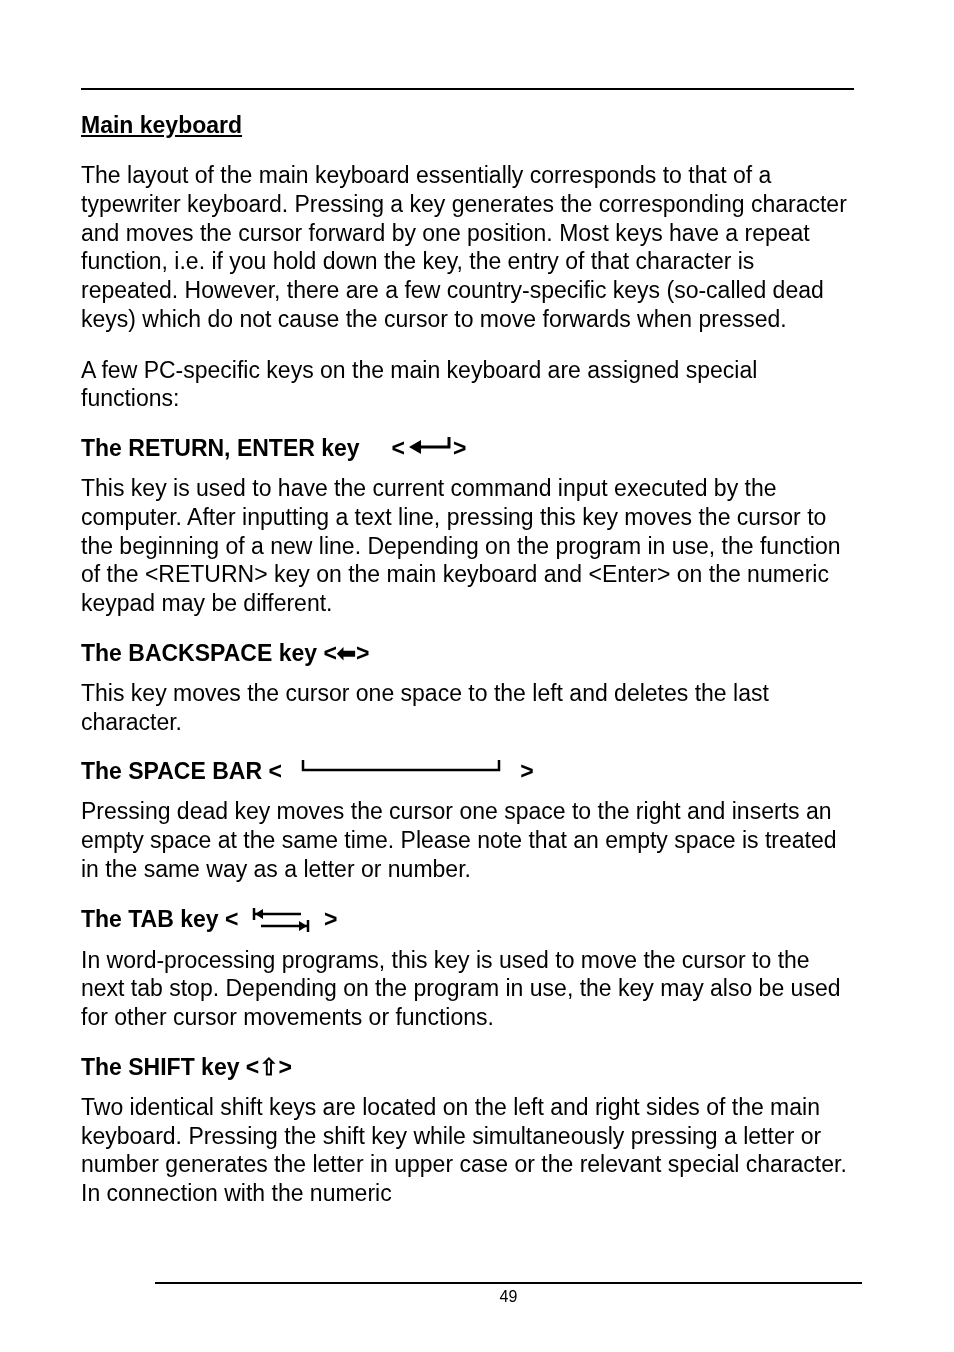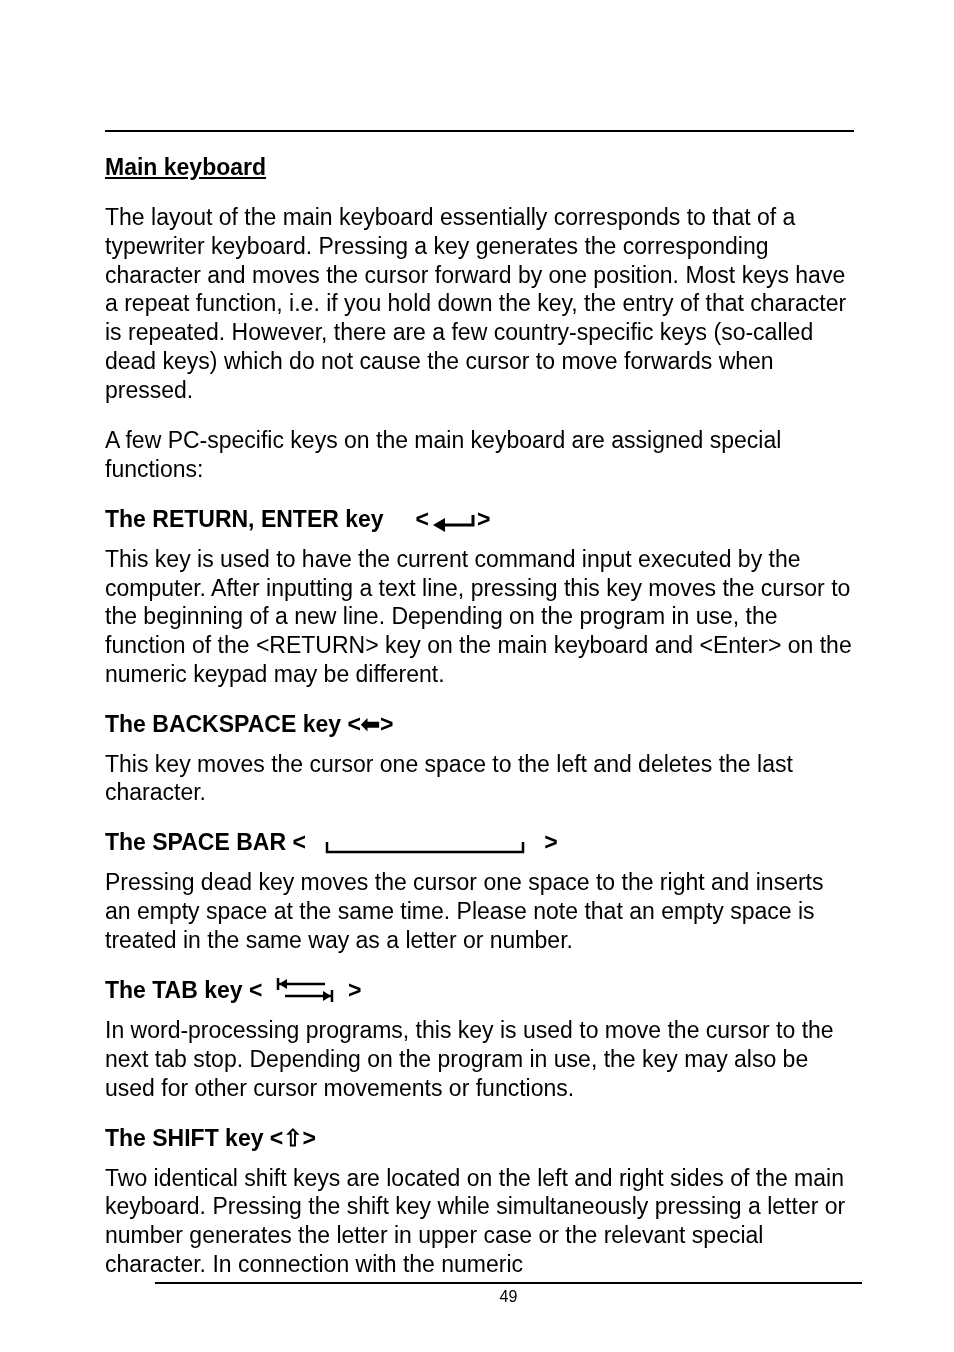--- a/index.html
+++ b/index.html
@@ -8,22 +8,21 @@
     box-sizing: border-box;
   }
   body {
     background: #ffffff;
     font-family: Arial, Helvetica, sans-serif;
     width: 954px;
     height: 1352px;
     position: relative;
   }
   .page {
-    padding: 88px 100px 40px 105px;
-    margin-top: 42px;
+    padding: 88px 100px 40px 81px;
   }
   .top-rule {
     border-top: 2px solid #000;
     margin-bottom: 22px;
   }
   .section-title {
     font-weight: bold;
     text-decoration: underline;
     font-size: 23px;
     margin-bottom: 22px;
@@ -31,21 +30,21 @@
   .para {
     font-size: 23px;
     line-height: 1.25;
     margin-bottom: 22px;
   }
   .subhead {
     font-weight: bold;
     font-size: 23px;
     margin-bottom: 12px;
     display: flex;
-    align-items: flex-end;
+    align-items: flex-start;
   }
   .subhead .label {
     white-space: pre;
   }
   .icon-box {
     display: inline-flex;
     align-items: center;
     vertical-align: middle;
   }
   .bottom-area {

